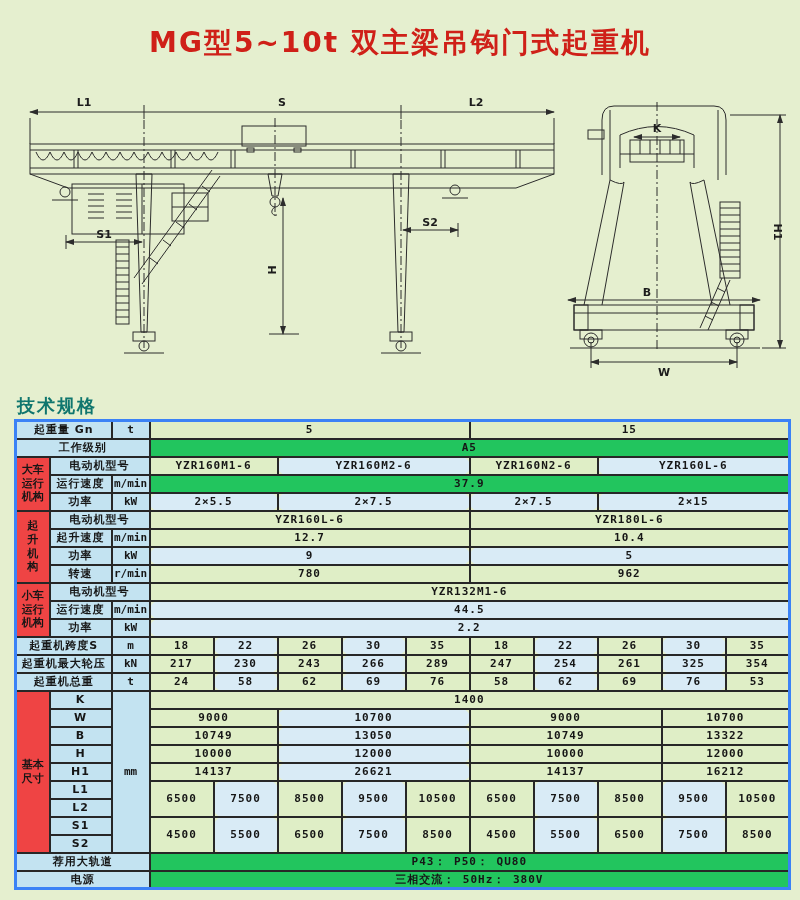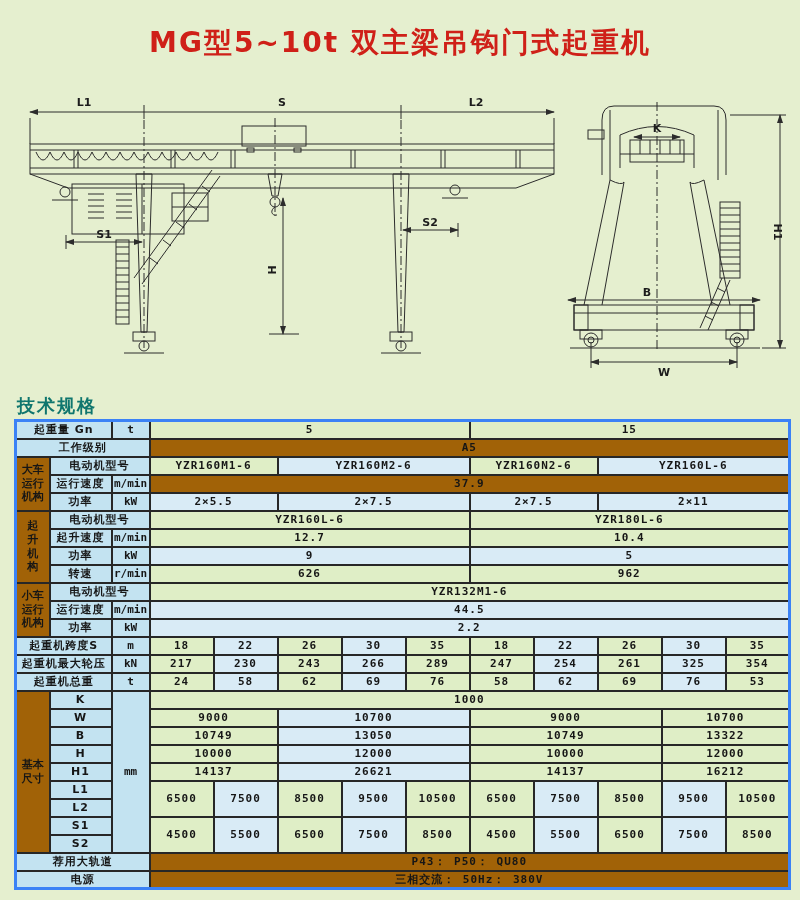--- a/index.html
+++ b/index.html
@@ -12,24 +12,24 @@
   .side-svg{position:absolute;left:552px;top:0;}
   .section{position:absolute;top:393px;left:16px;margin:1px;font-size:18px;font-weight:bold;
            color:#0f766e;letter-spacing:2px;text-align:center;}
   table.spec{position:absolute;top:419px;left:14px;width:774px;border-collapse:collapse;
              table-layout:fixed;border:3px solid #3b82f6;}
   table.spec tr{height:18px;}
   table.spec td{border:2px solid #272727;padding:0;text-align:center;vertical-align:middle;
                 font-size:11px;color:#161616;overflow:hidden;}
   td.lbl{background:#c3e3f1;font-weight:bold;letter-spacing:1px;}
   td.unit{background:#c3e3f1;font-family:"DejaVu Sans Mono",monospace;font-size:10px;font-weight:bold;}
-  td.grp{background:#a16207;font-weight:bold;white-space:pre-line;line-height:1.25;letter-spacing:0;}
+  td.grp{background:#ef4444;font-weight:bold;white-space:pre-line;line-height:1.25;letter-spacing:0;}
   td.g{background:#dfeec6;}
-  td.b{background:#d9ebf6;}
-  td.p{background:#a16207;}
+  td.b{background:#d9ebf6;border-radius:9px;}
+  td.p{background:#22c55e;}
   td.g,td.b,td.p{font-family:"DejaVu Sans Mono",monospace;letter-spacing:1px;font-weight:bold;}
   svg text{font-family:"DejaVu Sans",sans-serif;font-size:11px;font-weight:bold;fill:#1c1c1c;}
 </style>
 </head>
 <body>
 
 <div class="page">
 
   <h1 class="title">MG型5~10t 双主梁吊钩门式起重机</h1>
 
@@ -226,21 +226,21 @@
           <td class="lbl">运行速度</td>
           <td class="unit">m/min</td>
           <td colspan="10" class="p">37.9</td>
         </tr>
         <tr>
           <td class="lbl">功率</td>
           <td class="unit">kW</td>
           <td colspan="2" class="b">2×5.5</td>
           <td colspan="3" class="b">2×7.5</td>
           <td colspan="2" class="b">2×7.5</td>
-          <td colspan="3" class="b">2×11</td>
+          <td colspan="3" class="b">2×15</td>
         </tr>
         <tr>
           <td rowspan="4" class="grp">起
 升
 机
 构</td>
           <td colspan="2" class="lbl">电动机型号</td>
           <td colspan="5" class="g">YZR160L-6</td>
           <td colspan="5" class="g">YZR180L-6</td>
         </tr>
@@ -252,21 +252,21 @@
         </tr>
         <tr>
           <td class="lbl">功率</td>
           <td class="unit">kW</td>
           <td colspan="5" class="b">9</td>
           <td colspan="5" class="b">5</td>
         </tr>
         <tr>
           <td class="lbl">转速</td>
           <td class="unit">r/min</td>
-          <td colspan="5" class="g">626</td>
+          <td colspan="5" class="g">780</td>
           <td colspan="5" class="g">962</td>
         </tr>
         <tr>
           <td rowspan="3" class="grp">小车
 运行
 机构</td>
           <td colspan="2" class="lbl">电动机型号</td>
           <td colspan="10" class="g">YZR132M1-6</td>
         </tr>
         <tr>
@@ -319,21 +319,21 @@
           <td class="b">62</td>
           <td class="g">69</td>
           <td class="b">76</td>
           <td class="g">53</td>
         </tr>
         <tr>
           <td rowspan="9" class="grp">基本
 尺寸</td>
           <td class="lbl">K</td>
           <td rowspan="9" class="unit">mm</td>
-          <td colspan="10" class="g">1000</td>
+          <td colspan="10" class="g">1400</td>
         </tr>
         <tr>
           <td class="lbl">W</td>
           <td colspan="2" class="g">9000</td>
           <td colspan="3" class="b">10700</td>
           <td colspan="3" class="g">9000</td>
           <td colspan="2" class="g">10700</td>
         </tr>
         <tr>
           <td class="lbl">B</td>

